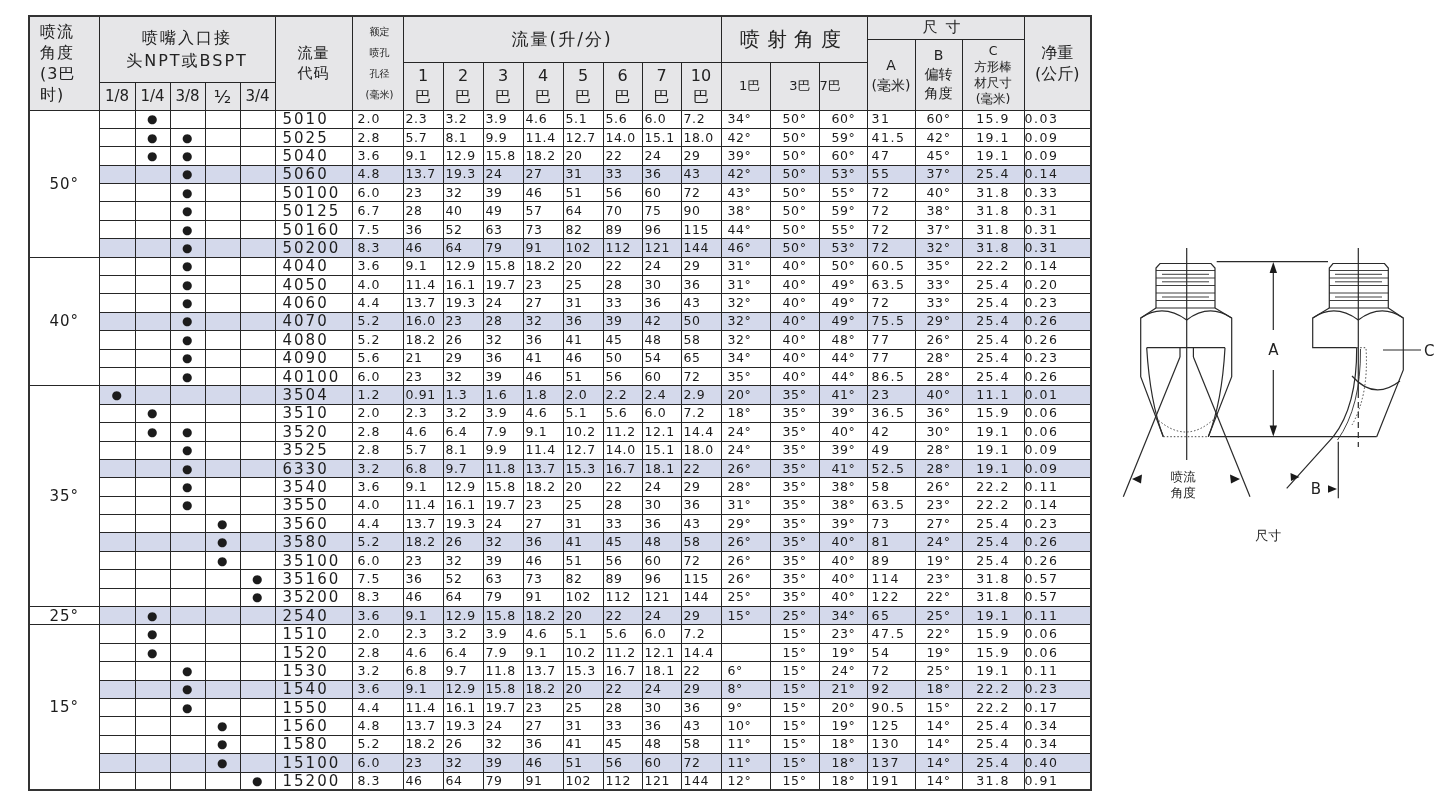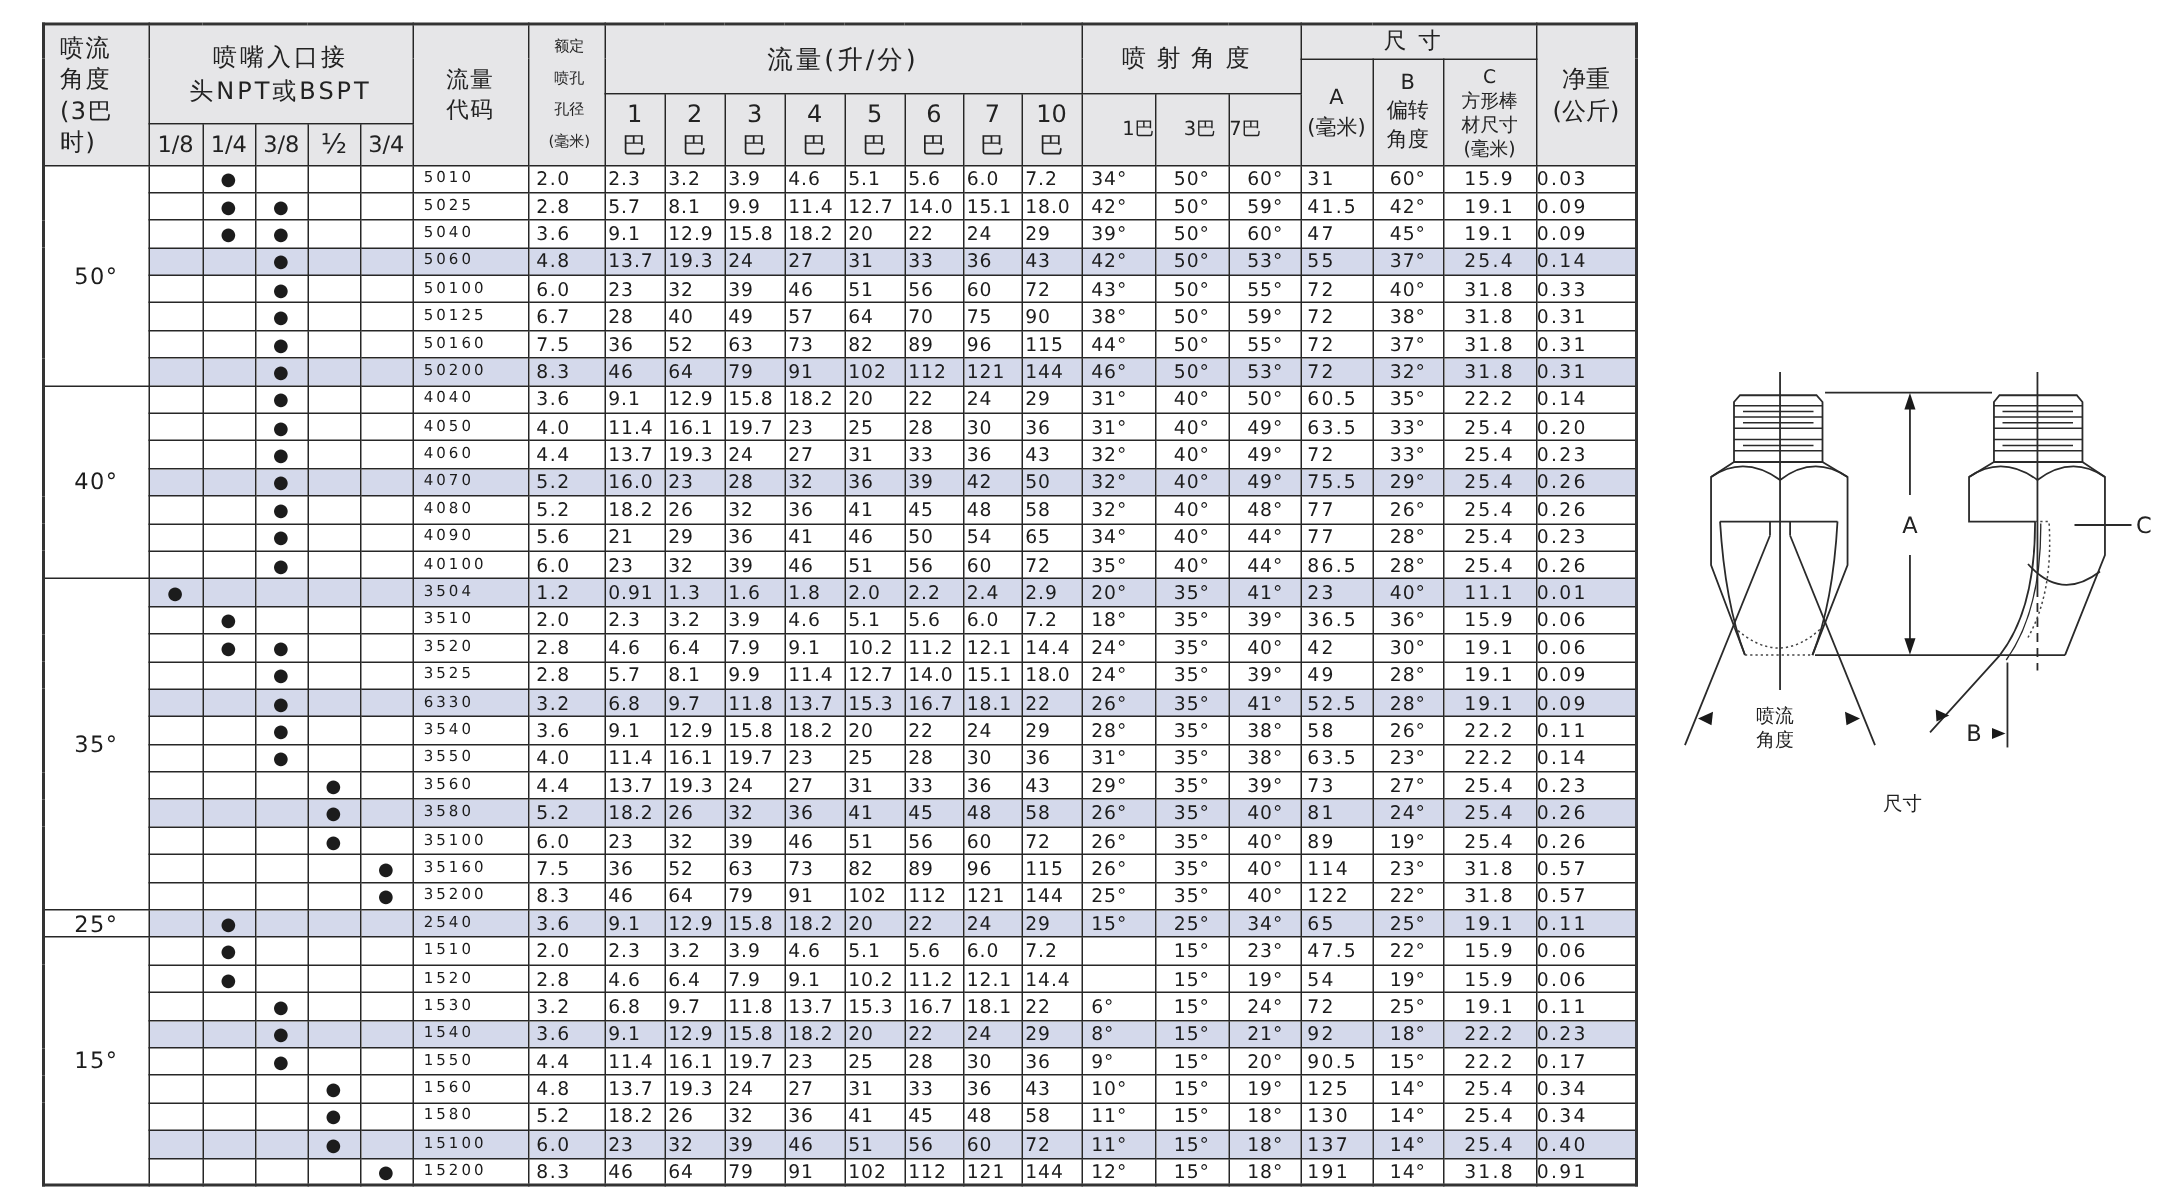--- a/index.html
+++ b/index.html
@@ -15,34 +15,34 @@
   thead tr.h1 { height:23px; } thead tr.h2 { height:23px; }
   thead tr.h3 { height:20px; } thead tr.h4 { height:28px; }
 
   th.angle-h { text-align:left !important; padding-left:10px !important; font-size:16px; line-height:21px; letter-spacing:1px; }
   th.inlet-h { font-size:16px; line-height:23px; letter-spacing:2px; }
   th.size-h { font-size:15px; }
   th.code-h { font-size:15px; line-height:20px; letter-spacing:1px;margin-left:47px; }
   th.orifice-h { font-size:10px; line-height:21px; text-align:right; padding-left:4px !important; }
   th.flow-h { font-size:17px; letter-spacing:2px; }
   th.flowp-h { font-size:16px; line-height:21px; }
-  th.spray-h { font-size:16px; letter-spacing:7px; }
+  th.spray-h { font-size:20px; letter-spacing:7px; }
   th.sprayp-h { font-size:13px; }
   th.dim-h { font-size:15px; letter-spacing:8px; }
   th.dimA-h { font-size:14px; line-height:20px; }
   th.dimB-h { font-size:14px; line-height:19px; }
   th.dimC-h { font-size:12.5px; line-height:16px; }
   th.wt-h { font-size:16px; line-height:21px; }
 
   tbody tr { height:18.4px; }
   tbody td { font-size:12.5px; letter-spacing:0.6px; line-height:16px; background:#ffffff; vertical-align:middle; }
   tbody tr.shaded td { background:#d4d9eb; }
   tbody tr td.angle { background:#ffffff !important; text-align:center; font-size:15px; letter-spacing:1px; }
   td.dot { text-align:center; font-size:12px; }
-  td.code { padding-left:7px !important; font-size:10px; letter-spacing:2px; }
+  td.code { padding-left:7px !important; font-size:15px; letter-spacing:2px; }
   td.orifice { padding-left:5px !important; letter-spacing:1px; }
   td.flow { padding-left:2px !important; }
   td.spray0 { padding-left:6px !important; }
   td.spray1 { text-align:center; }
   td.spray2 { padding-left:12px !important; }
   td.dimA { padding-left:4px !important; letter-spacing:1.5px; }
   td.dimB { text-align:center; }
   td.dimC { text-align:center; letter-spacing:1.5px; }
   td.wt { text-align:left; letter-spacing:1.5px; }
 
@@ -156,21 +156,21 @@
           <span class="hl">巴</span>
         </th>
       <th class="flowp-h" rowspan="2">
           <span class="hl">7</span>
           <span class="hl">巴</span>
         </th>
       <th class="flowp-h" rowspan="2">
           <span class="hl">10</span>
           <span class="hl">巴</span>
         </th>
-      <th class="sprayp-h" rowspan="2" style="text-align:right;padding-left:8px">1巴</th>
+      <th class="sprayp-h" rowspan="2" style="text-align:center;padding-left:8px">1巴</th>
       <th class="sprayp-h" rowspan="2" style="text-align:right;padding-right:8px">3巴</th>
       <th class="sprayp-h" rowspan="2" style="text-align:left;padding-right:6px">7巴</th>
     </tr>
     <tr class="h4">
       <th class="size-h">1/8</th>
       <th class="size-h">1/4</th>
       <th class="size-h">3/8</th>
       <th class="size-h" style="font-size:18px">½</th>
       <th class="size-h">3/4</th>
     </tr>

